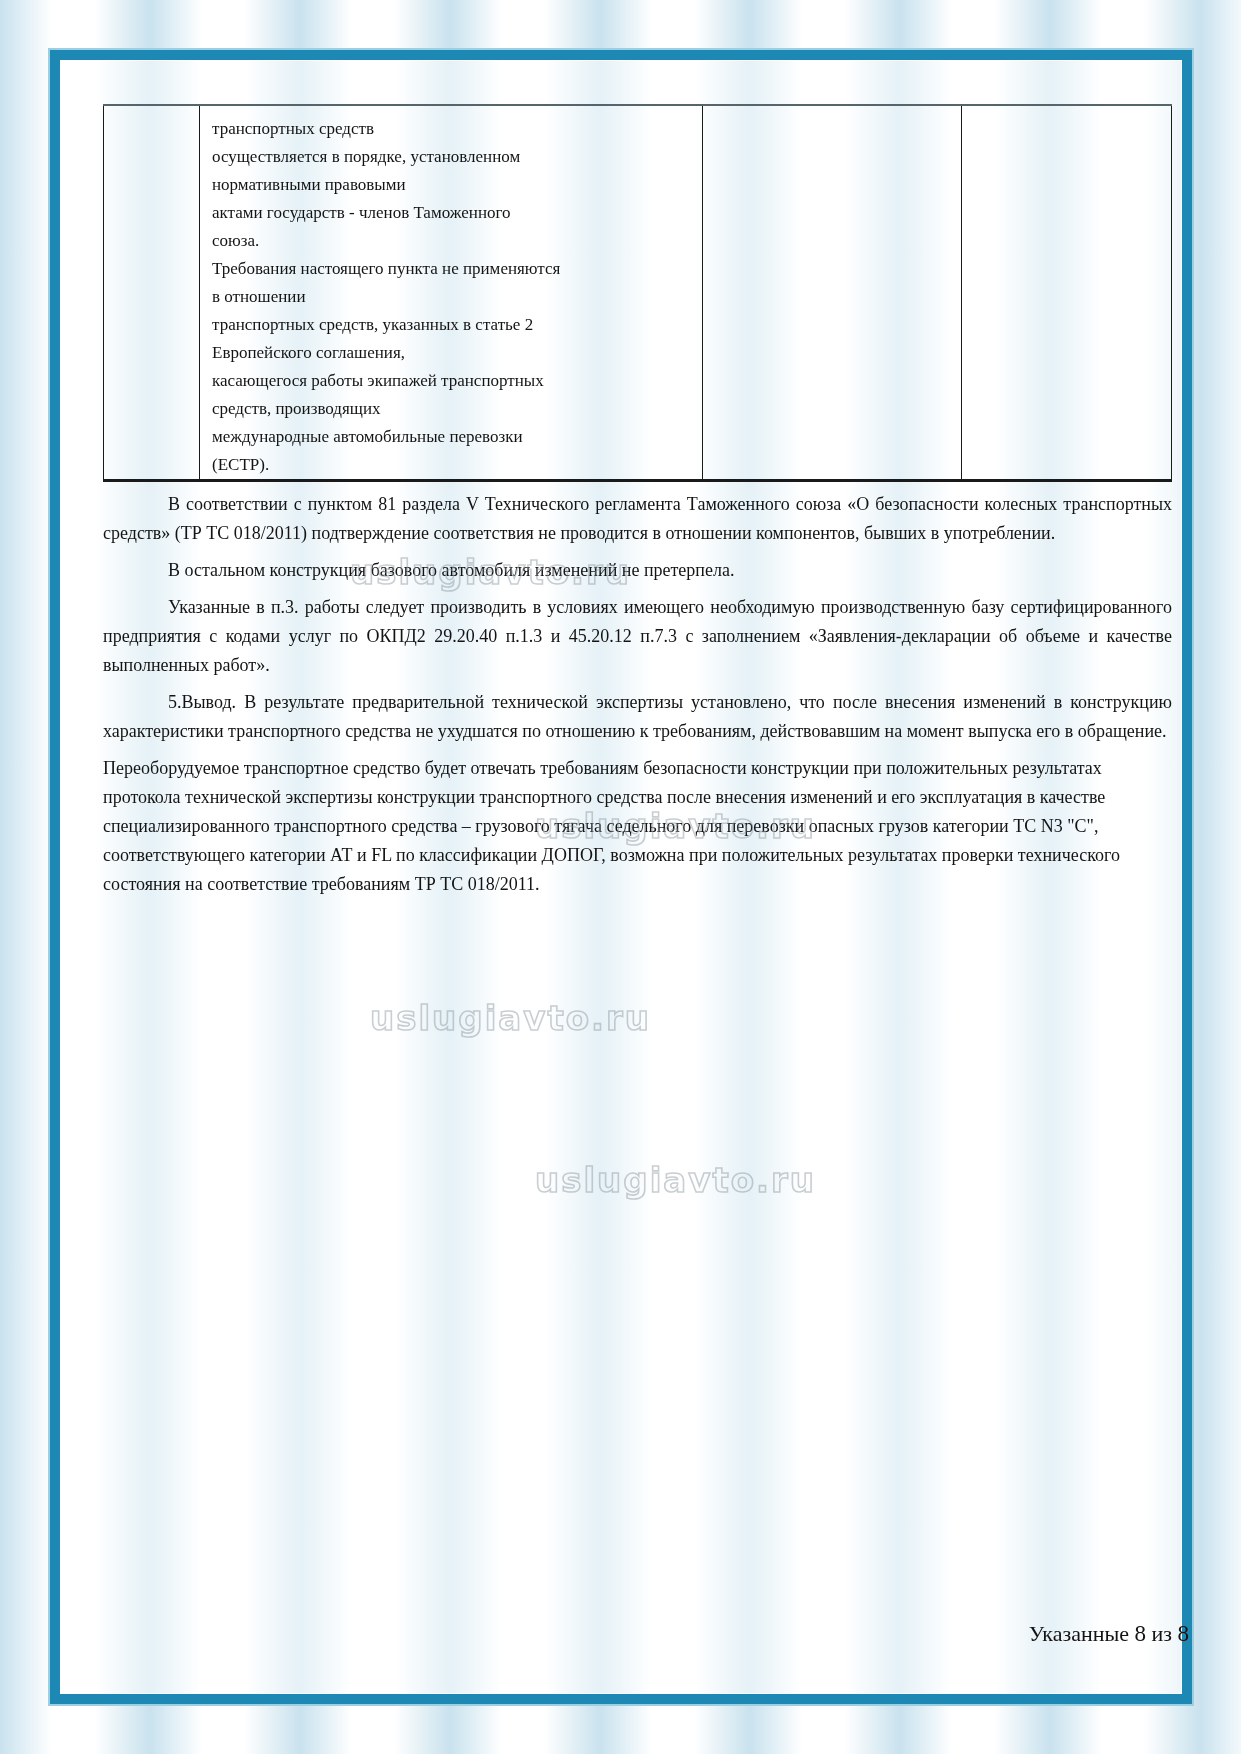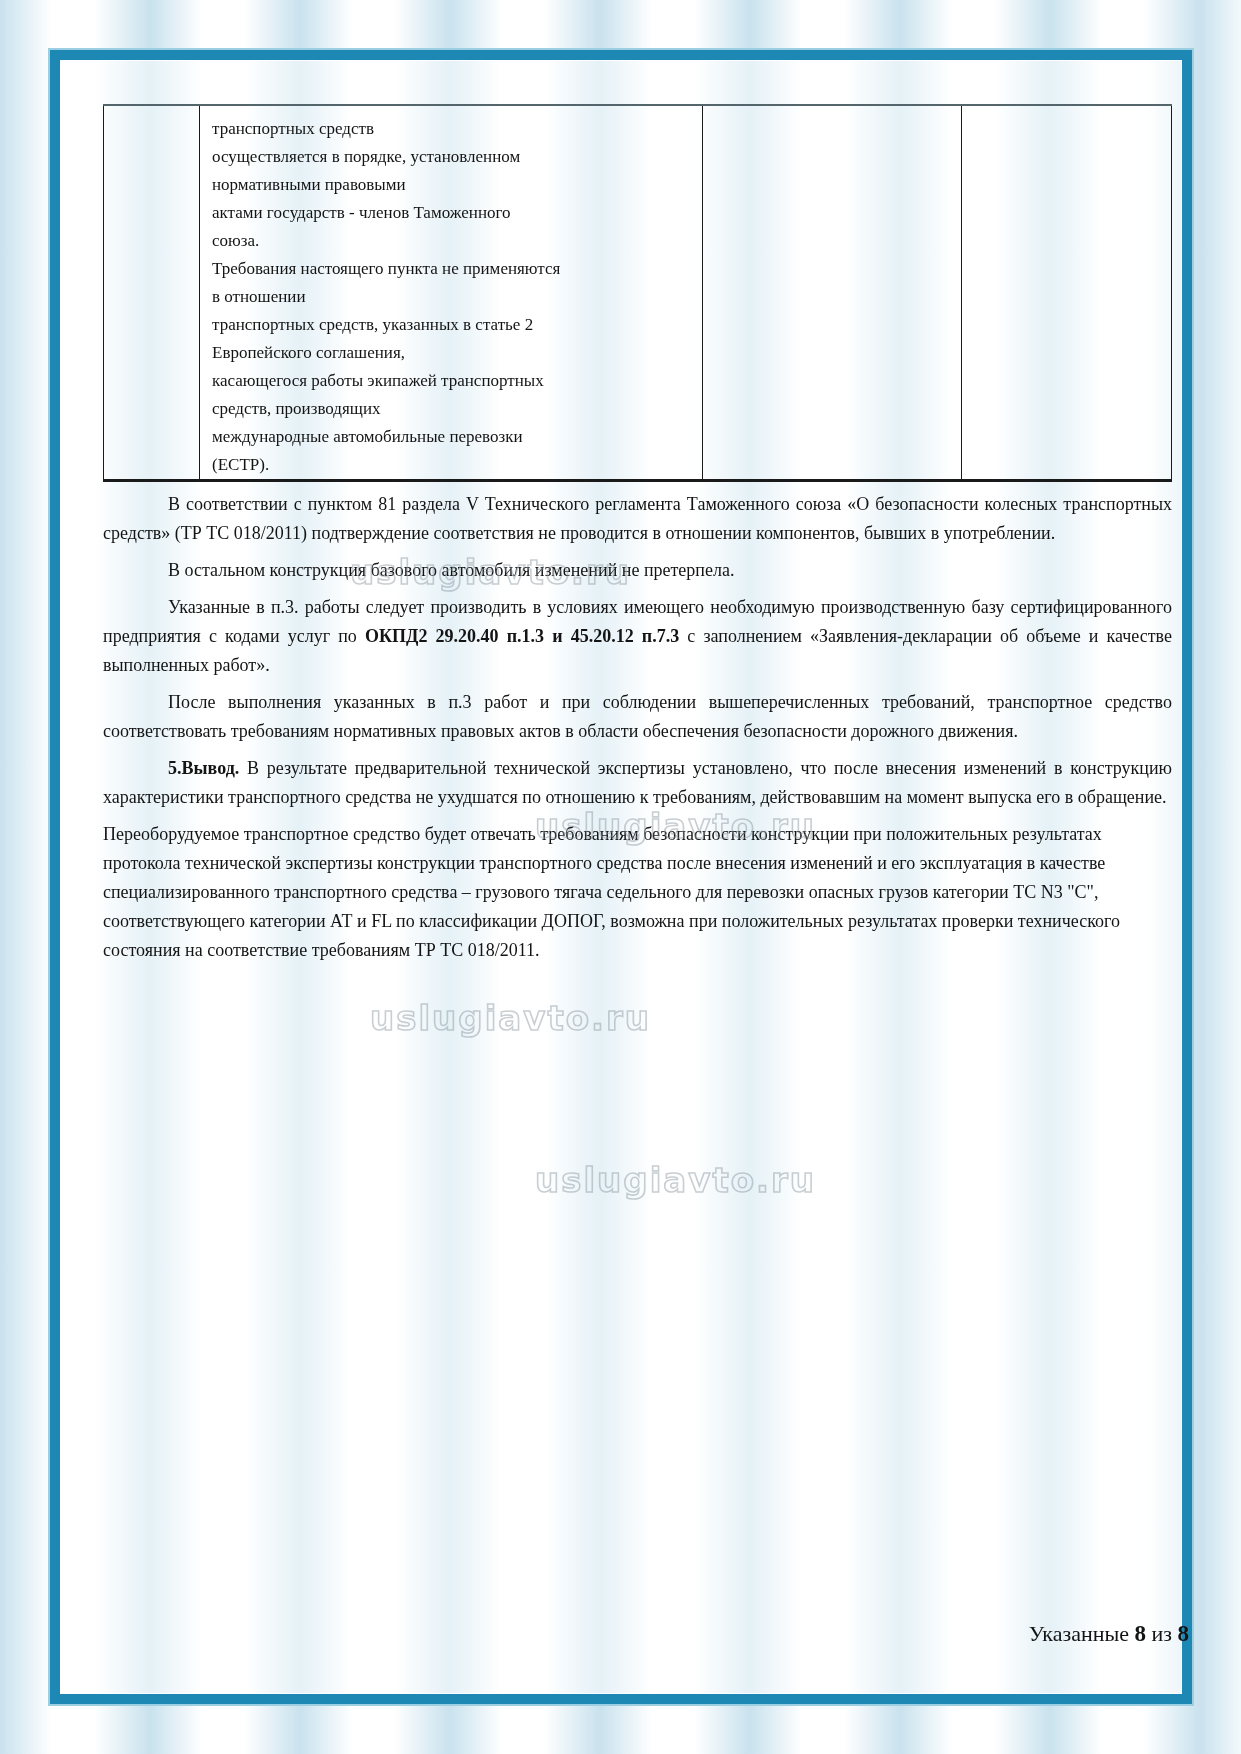--- a/index.html
+++ b/index.html
@@ -42,21 +42,21 @@
   }
   .just{text-align:justify;text-align-last:left;}
   .indent{text-indent:65px;}
   .p1{margin-top:13px;}
   .p2{margin-top:26px;}
   .h4{margin-top:25px;font-weight:bold;font-size:23px;line-height:30px;}
   .p3{margin-top:20px;}
   .p4{margin-top:9px;font-weight:bold;}
   .p5{margin-top:15px;}
   .p6{margin-top:0;text-align:left;}
-  .b{font-weight:bold;}
+  .b{font-weight:normal;}
   .footer{
     position:absolute;top:1620px;right:52px;z-index:3;
     font-size:22px;line-height:28px;color:#141414;
   }
   .footer .b{font-size:23px;}
   .watermark{
     position:absolute;z-index:4;
     font-family:"DejaVu Sans","Liberation Sans",sans-serif;
     font-weight:bold;font-size:34px;letter-spacing:2px;
     color:transparent;
@@ -105,21 +105,20 @@
     </tbody>
       </table>
 
     <p class="p1 just indent">В соответствии с пунктом 81 раздела V Технического регламента Таможенного союза «О безопасности колесных транспортных средств» (ТР ТС 018/2011) подтверждение соответствия не проводится в отношении компонентов, бывших в употреблении.</p>
 
     <p class="p2 indent">В остальном конструкция базового автомобиля изменений не претерпела.</p>
 
 
     <p class="p3 just indent"><span>Указанные в п.3. работы следует производить в условиях имеющего необходимую производственную базу сертифицированного предприятия с кодами услуг по </span><span class="b">ОКПД2  29.20.40 п.1.3 и 45.20.12 п.7.3</span><span> с заполнением «Заявления-декларации об объеме и качестве выполненных работ».</span></p>
 
-    <p class="p4 just indent">После выполнения указанных в п.3 работ и при соблюдении вышеперечисленных требований, транспортное средство  соответствовать требованиям нормативных правовых актов в области обеспечения безопасности дорожного движения.</p>
 
     <p class="p5 just indent"><span class="b">5.Вывод.</span><span> В результате предварительной технической экспертизы установлено, что после внесения изменений в конструкцию характеристики транспортного средства не ухудшатся по отношению к требованиям, действовавшим на момент выпуска его в обращение.</span></p>
 
     <p class="p6">Переоборудуемое транспортное средство будет отвечать требованиям безопасности конструкции при положительных результатах протокола технической экспертизы конструкции транспортного средства после внесения изменений и его эксплуатация в качестве специализированного транспортного средства – грузового тягача седельного для перевозки опасных грузов категории ТС N3 "C", соответствующего категории АТ и FL по классификации ДОПОГ, возможна при положительных результатах проверки технического состояния на соответствие требованиям ТР ТС 018/2011.</p>
 
   </div>
 
   <div class="footer">
     <span>Указанные</span>
     <span class="b">8</span>

